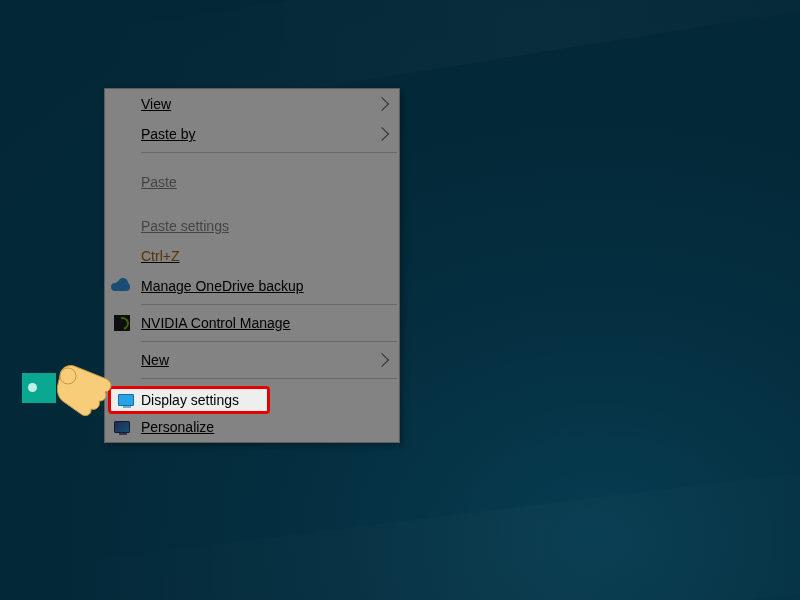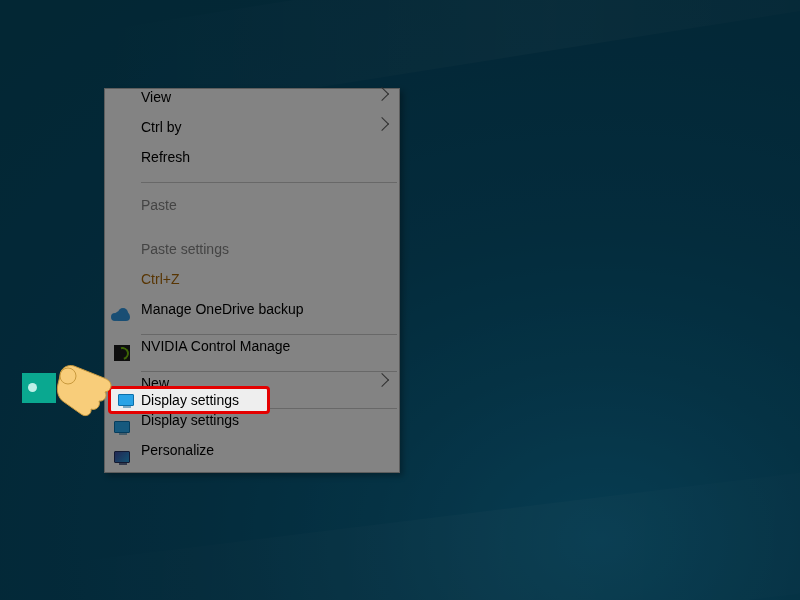--- a/index.html
+++ b/index.html
@@ -32,26 +32,27 @@
     position: absolute;
     left: 104px; top: 88px;
     width: 296px;
     background: #eeeeee;
     border: 1px solid #a9a9a9;
     box-shadow: 3px 3px 6px rgba(0,0,0,0.3);
     color: #000;
   }
   .menu-item {
     display: flex;
-    align-items: flex-start;
+    align-items: center;
     height: 30px;
     padding-left: 36px;
     padding-right: 12px;
     position: relative;
     color: #000;
+    text-decoration: underline;
   }
   .menu-item.disabled { color: #7d7d7d; margin-top: 14px; }
   .menu-item .label { flex: 1; }
   .menu-item .shortcut { color: #a16207; font-size: 14px; }
   .menu-item .chevron {
     width: 10px; height: 10px;
     border-top: 1.5px solid #555;
     border-right: 1.5px solid #555;
     transform: rotate(45deg);
   }
@@ -173,25 +174,22 @@
 <div class="streak s1"></div>
 <div class="streak s2"></div>
 
 <div class="context-menu base">
 
   <div class="menu-item">
     <span class="label">View</span>
     <span class="chevron"></span>
   </div>
   <div class="menu-item">
-    <span class="label">Ctrl by</span>
+    <span class="label">Paste by</span>
     <span class="chevron"></span>
-  </div>
-  <div class="menu-item">
-    <span class="label">Refresh</span>
   </div>
 
   <div class="sep"></div>
 
   <div class="menu-item disabled">
     <span class="label">Paste</span>
   </div>
   <div class="menu-item disabled">
     <span class="label">Paste settings</span>
   </div>

